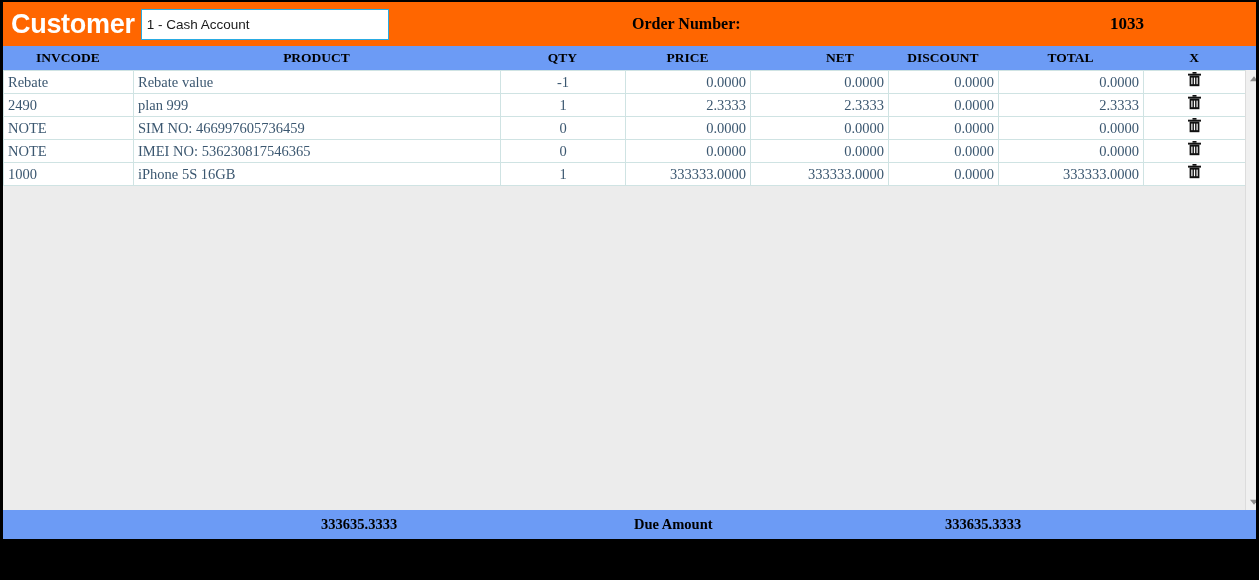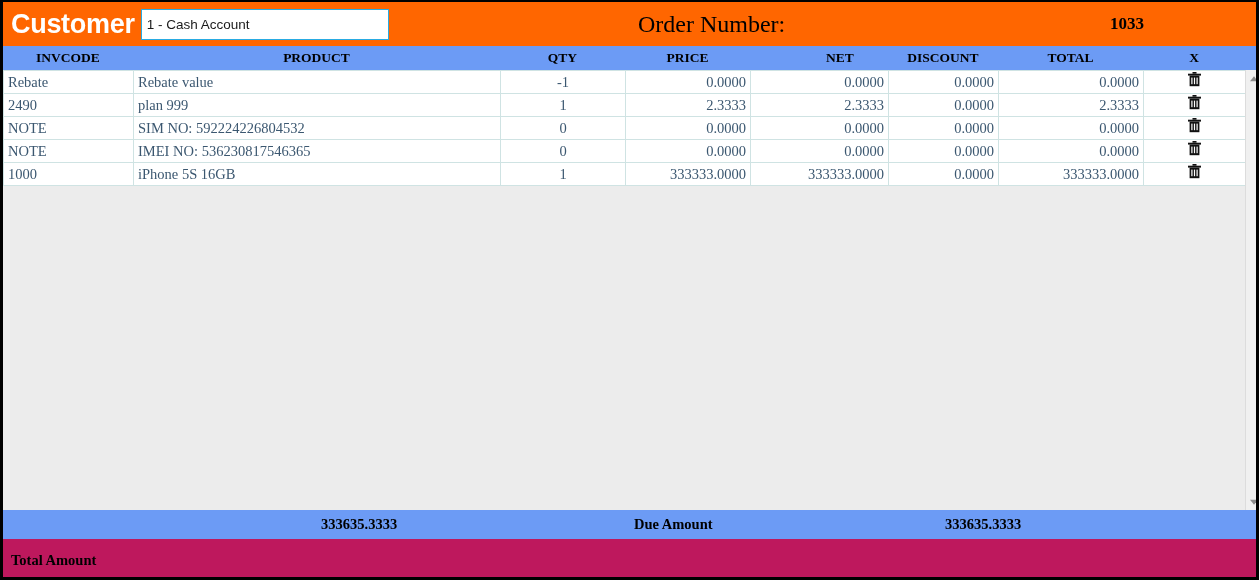--- a/index.html
+++ b/index.html
@@ -9,21 +9,21 @@
   }
   body {
     font-family: "Liberation Sans", sans-serif;
   }
 
   #app {
     position: relative;
     width: 1259px;
     height: 580px;
     overflow: hidden;
-    background: #be185d;
+    background: #000000;
     border-left: 3px solid #000000;
     border-right: 3px solid #000000;
     border-top: 2px solid #000000;
     border-bottom: 3px solid #000000;
     box-sizing: border-box;
     padding-left: 32px;
   }
 
   
   .header-bar {
@@ -63,24 +63,24 @@
     position: absolute;
     left: 620px;
     top: 0;
     height: 44px;
     width: 620px;
     display: flex;
     align-items: center;
   }
   .order-label {
     font-family: "Liberation Serif", serif;
-    font-size: 24px;
-    font-weight: normal;
+    font-size: 16px;
+    font-weight: bold;
     color: #000000;
-    margin-left: 15px;
+    margin-left: 9px;
     white-space: nowrap;
   }
   .order-value {
     font-family: "Liberation Serif", serif;
     font-size: 17px;
     font-weight: bold;
     color: #000000;
     position: absolute;
     left: 487px;
     white-space: nowrap;
@@ -335,21 +335,21 @@
                     <rect x="1.6" y="3.6" width="9.8" height="10.6" fill="#111111"></rect>
                     <rect x="3.3" y="5.6" width="1.2" height="6.6" fill="#ffffff"></rect>
                     <rect x="5.9" y="5.6" width="1.2" height="6.6" fill="#ffffff"></rect>
                     <rect x="8.5" y="5.6" width="1.2" height="6.6" fill="#ffffff"></rect>
                     <rect x="0" y="1.7" width="13" height="1.9" fill="#111111"></rect>
                     <rect x="4.5" y="0" width="4" height="1.7" fill="#111111"></rect>
                   </svg></span></td>
             </tr>
             <tr>
               <td class="c-invcode">NOTE</td>
-              <td class="c-product">SIM NO: 592224226804532</td>
+              <td class="c-product">SIM NO: 466997605736459</td>
               <td class="c-qty">0</td>
               <td class="c-num">0.0000</td>
               <td class="c-num">0.0000</td>
               <td class="c-num">0.0000</td>
               <td class="c-num">0.0000</td>
               <td class="c-del"><span class="trash-btn"><svg width="13" height="15" viewBox="0 0 13 15" aria-hidden="true">
                     <rect x="1.6" y="3.6" width="9.8" height="10.6" fill="#111111"></rect>
                     <rect x="3.3" y="5.6" width="1.2" height="6.6" fill="#ffffff"></rect>
                     <rect x="5.9" y="5.6" width="1.2" height="6.6" fill="#ffffff"></rect>
                     <rect x="8.5" y="5.6" width="1.2" height="6.6" fill="#ffffff"></rect>

